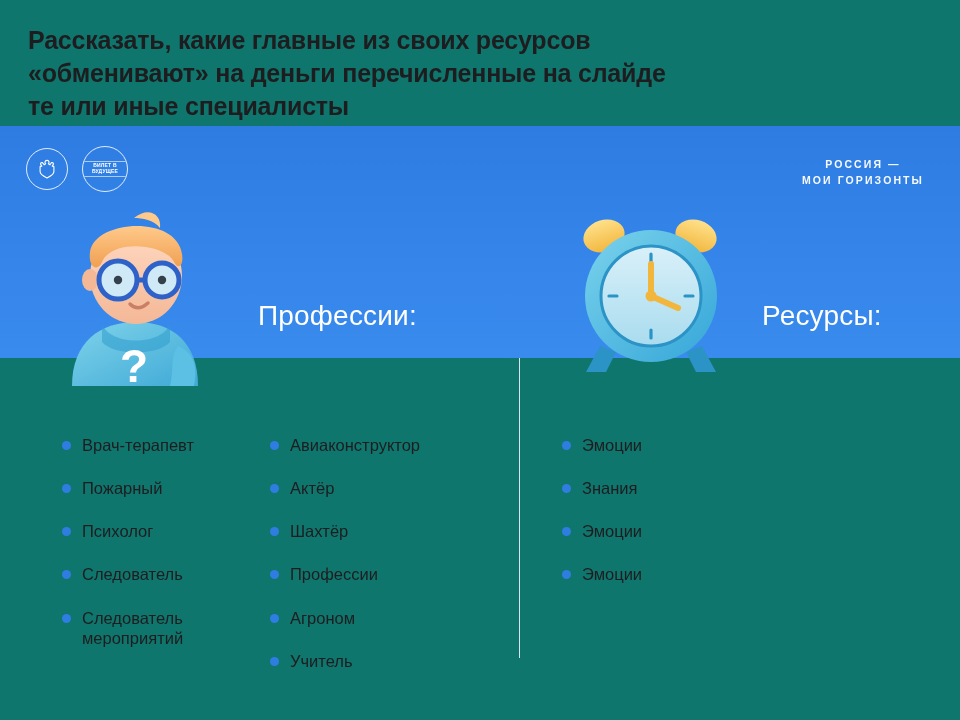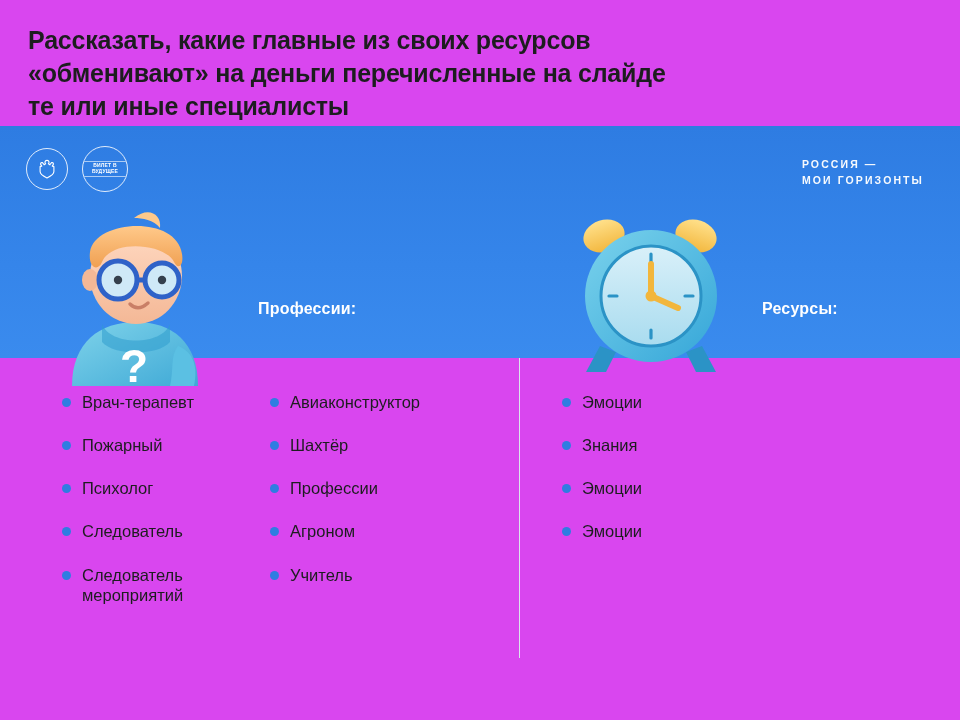--- a/index.html
+++ b/index.html
@@ -5,21 +5,21 @@
   * { box-sizing: border-box; margin: 0; padding: 0; }
   html, body {
     width: 960px; height: 720px;
     background: #ffffff;
     font-family: "Liberation Sans", sans-serif;
     overflow: hidden;
   }
   .slide {
     position: relative;
     width: 960px; height: 720px;
-    background: #d946ef;
+    background: #0f766e;
   }
 
   
   .heading {
     position: absolute;
     left: 28px; top: 24px;
     width: 780px;
     font-size: 25px;
     line-height: 1.32;
     font-weight: bold;
@@ -78,36 +78,36 @@
     height: 1px;
     background: rgba(255,255,255,.6);
   }
   .logo-ticket::before { top: 14px; }
   .logo-ticket::after { bottom: 14px; }
 
   
   .brand {
     position: absolute;
     right: 36px; top: 156px;
-    text-align: left;
+    text-align: center;
     color: #ffffff;
     font-size: 10.5px;
     font-weight: bold;
     letter-spacing: 2.1px;
     line-height: 1.55;
     white-space: pre-line;
     opacity: .96;
   }
 
   
   .band-title {
     position: absolute;
     color: #ffffff;
-    font-size: 16px;
-    font-weight: bold;
+    font-size: 28px;
+    font-weight: normal;
     letter-spacing: .2px;
   }
   .band-title.left  { left: 258px; top: 300px; }
   .band-title.right { left: 762px; top: 300px; }
 
   
   .illu { position: absolute; }
 
   
   .boy { left: 38px; top: 196px; width: 196px; height: 190px; }
@@ -130,21 +130,21 @@
     width: 960px;
   }
   .col {
     position: absolute;
     top: 0;
   }
   .col-prof-1 { left: 60px;  width: 210px; }
   .col-prof-2 { left: 268px; width: 230px; }
   .col-res    { left: 560px; width: 240px; }
 
-  ul { list-style: none; }
+  ul { list-style: none; margin-top: 43px; }
   li {
     position: relative;
     padding-left: 22px;
     margin-bottom: 23px;
     font-size: 16.5px;
     color: #1d1d1f;
     line-height: 1.22;
     white-space: pre-line;
   }
   li::before {
@@ -278,20 +278,21 @@
         <li>Психолог</li>
         <li>Следователь</li>
         <li>Следователь
 мероприятий</li>
       </ul>
     </div>
 
     <div class="col col-prof-2">
       <ul>
         <li>Авиаконструктор</li>
+        <li>Актёр</li>
         <li>Шахтёр</li>
         <li>Профессии</li>
         <li>Агроном</li>
         <li>Учитель</li>
       </ul>
     </div>
 
     <div class="col col-res">
       <ul>
         <li>Эмоции</li>

